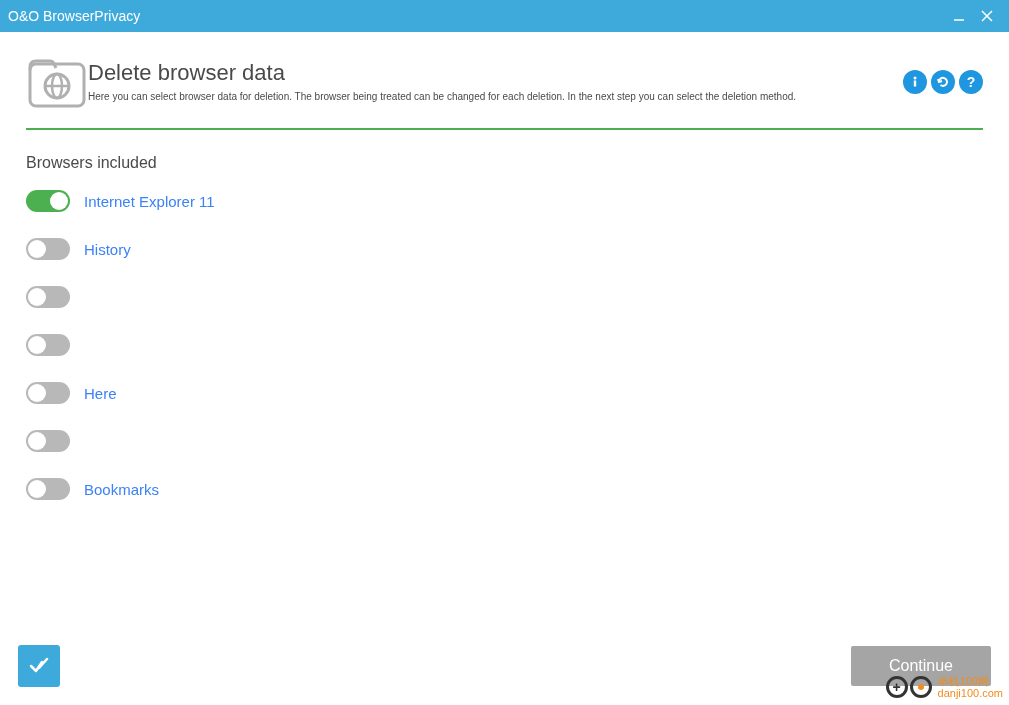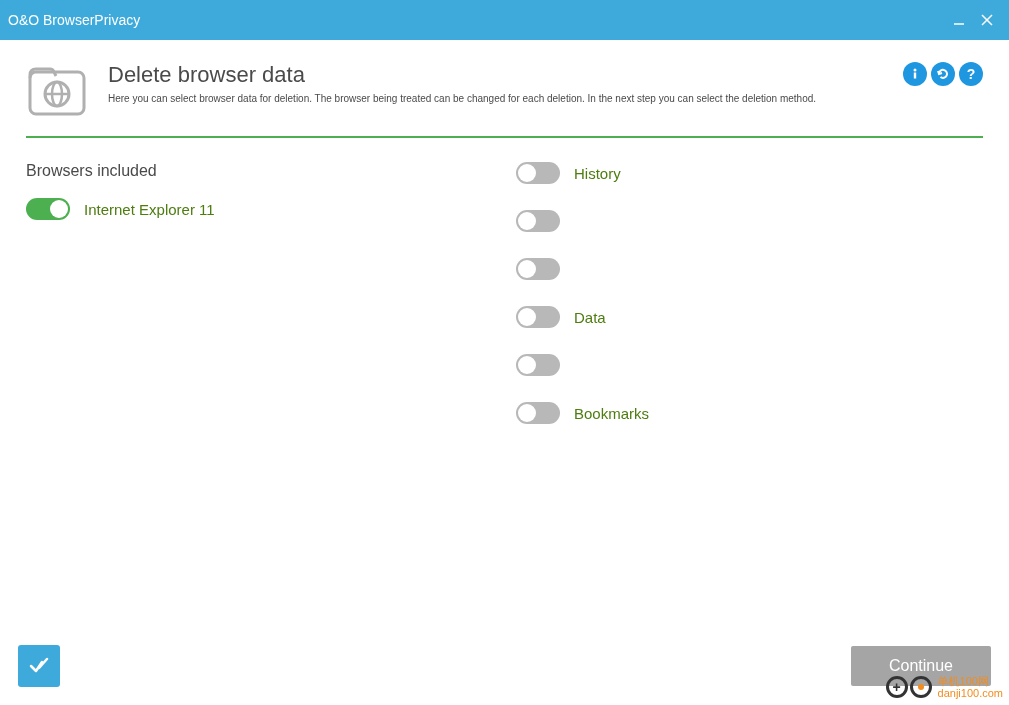--- a/index.html
+++ b/index.html
@@ -6,21 +6,21 @@
     body {
       font-family: 'Segoe UI', Tahoma, sans-serif;
       background: #fff;
       width: 1009px;
       height: 705px;
       overflow: hidden;
       position: relative;
     }
     .titlebar {
       background: #3eaadb;
-      height: 40px;
+      height: 32px;
       display: flex;
       align-items: center;
       padding: 8px 8px;
       color: #fff;
     }
     .titlebar-title {
       flex: 1;
       font-size: 14px;
       font-weight: 300;
     }
@@ -31,22 +31,21 @@
       align-items: center;
       justify-content: center;
       cursor: pointer;
       font-size: 14px;
     }
     .content {
       padding: 22px 26px 0 26px;
     }
     .header-row {
       display: flex;
-      align-items: flex-start;
-      gap: 20px;
+      align-items: center;
     }
     .header-icon {
       width: 62px;
       height: 56px;
       flex-shrink: 0;
     }
     .header-text {
       flex: 1;
     }
     .page-title {
@@ -79,20 +78,21 @@
       cursor: pointer;
     }
     .divider {
       height: 2px;
       background: #4caf50;
       margin: 18px 0 0 0;
     }
     .columns {
       display: flex;
       margin-top: 24px;
+      flex-direction: column;
     }
     .col-left {
       width: 490px;
     }
     .col-right {
       flex: 1;
     }
     .section-title {
       font-size: 16px;
       color: #4a4a4a;
@@ -129,21 +129,21 @@
       transition: left 0.2s;
     }
     .toggle.on .toggle-knob {
       left: 24px;
     }
     .toggle.off .toggle-knob {
       left: 2px;
     }
     .toggle-label {
       font-size: 15px;
-      color: #4d7c0f;
+      color: #3b82f6;
     }
     .footer {
       position: absolute;
       bottom: 18px;
       left: 18px;
       right: 18px;
       display: flex;
       justify-content: space-between;
       align-items: center;
     }
@@ -300,21 +300,21 @@
           </div>
           <div class="toggle-row">
             <div class="toggle off">
               <div class="toggle-knob"></div>
             </div>
           </div>
           <div class="toggle-row">
             <div class="toggle off">
               <div class="toggle-knob"></div>
             </div>
-            <span class="toggle-label">Data</span>
+            <span class="toggle-label">Here</span>
           </div>
           <div class="toggle-row">
             <div class="toggle off">
               <div class="toggle-knob"></div>
             </div>
           </div>
           <div class="toggle-row">
             <div class="toggle off">
               <div class="toggle-knob"></div>
             </div>

